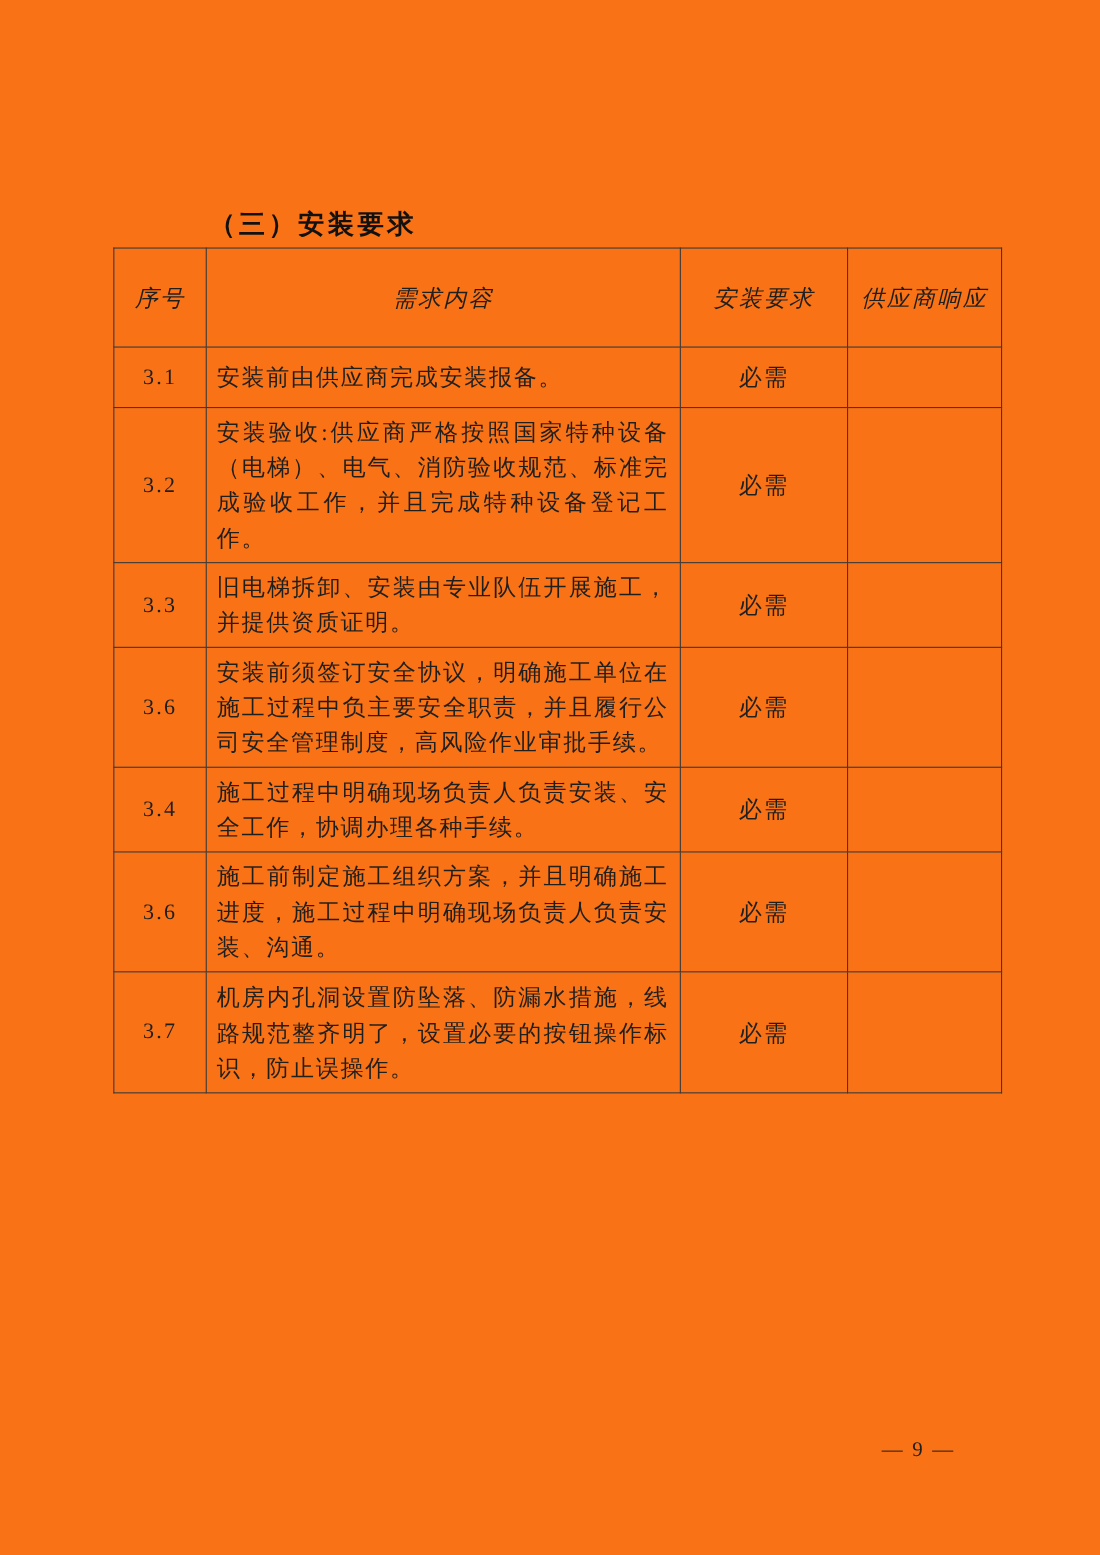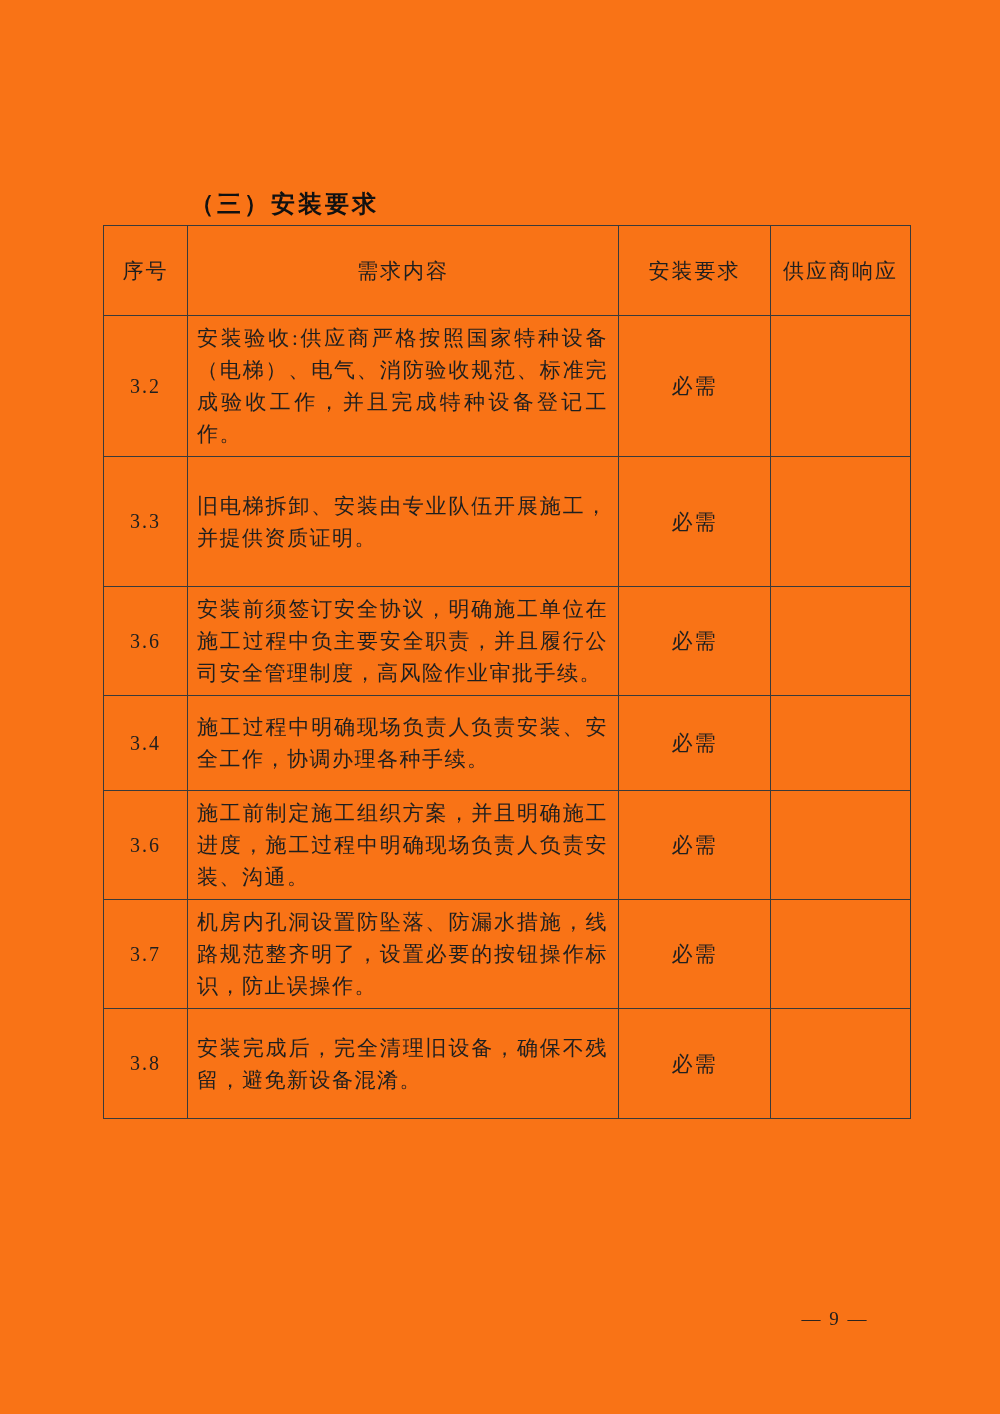--- a/index.html
+++ b/index.html
@@ -38,20 +38,21 @@
     border: 1px solid #3a3a3a;
     vertical-align: middle;
     font-weight: normal;
   }
   .req-table thead tr { height: 90px; }
   .req-table th {
     font-size: 21px;
     letter-spacing: 2px;
     text-align: center;
     color: #1f1f1f;
+    font-style: italic;
   }
   .cell-id {
     text-align: center;
     font-size: 20px;
     letter-spacing: 2px;
   }
   .cell-content {
     font-size: 21px;
     line-height: 32px;
     letter-spacing: 1.5px;
@@ -105,20 +106,26 @@
     <thead>
       <tr>
         <th>序号</th>
         <th>需求内容</th>
         <th>安装要求</th>
         <th>供应商响应</th>
       </tr>
     </thead>
     <tbody>
       <tr>
+        <td class="cell-id">3.1</td>
+        <td class="cell-content">安装前由供应商完成安装报备。</td>
+        <td class="cell-req">必需</td>
+        <td class="cell-resp"></td>
+      </tr>
+      <tr>
         <td class="cell-id">3.2</td>
         <td class="cell-content">安装验收:供应商严格按照国家特种设备（电梯）、电气、消防验收规范、标准完成验收工作，并且完成特种设备登记工作。</td>
         <td class="cell-req">必需</td>
         <td class="cell-resp"></td>
       </tr>
       <tr>
         <td class="cell-id">3.3</td>
         <td class="cell-content">旧电梯拆卸、安装由专业队伍开展施工，并提供资质证明。</td>
         <td class="cell-req">必需</td>
         <td class="cell-resp"></td>
@@ -140,24 +147,18 @@
         <td class="cell-content">施工前制定施工组织方案，并且明确施工进度，施工过程中明确现场负责人负责安装、沟通。</td>
         <td class="cell-req">必需</td>
         <td class="cell-resp"></td>
       </tr>
       <tr>
         <td class="cell-id">3.7</td>
         <td class="cell-content">机房内孔洞设置防坠落、防漏水措施，线路规范整齐明了，设置必要的按钮操作标识，防止误操作。</td>
         <td class="cell-req">必需</td>
         <td class="cell-resp"></td>
       </tr>
-      <tr>
-        <td class="cell-id">3.8</td>
-        <td class="cell-content">安装完成后，完全清理旧设备，确保不残留，避免新设备混淆。</td>
-        <td class="cell-req">必需</td>
-        <td class="cell-resp"></td>
-      </tr>
     </tbody>
   </table>
 
   <div class="page-number">— 9 —</div>
 
 </div>
 
 </body></html>

